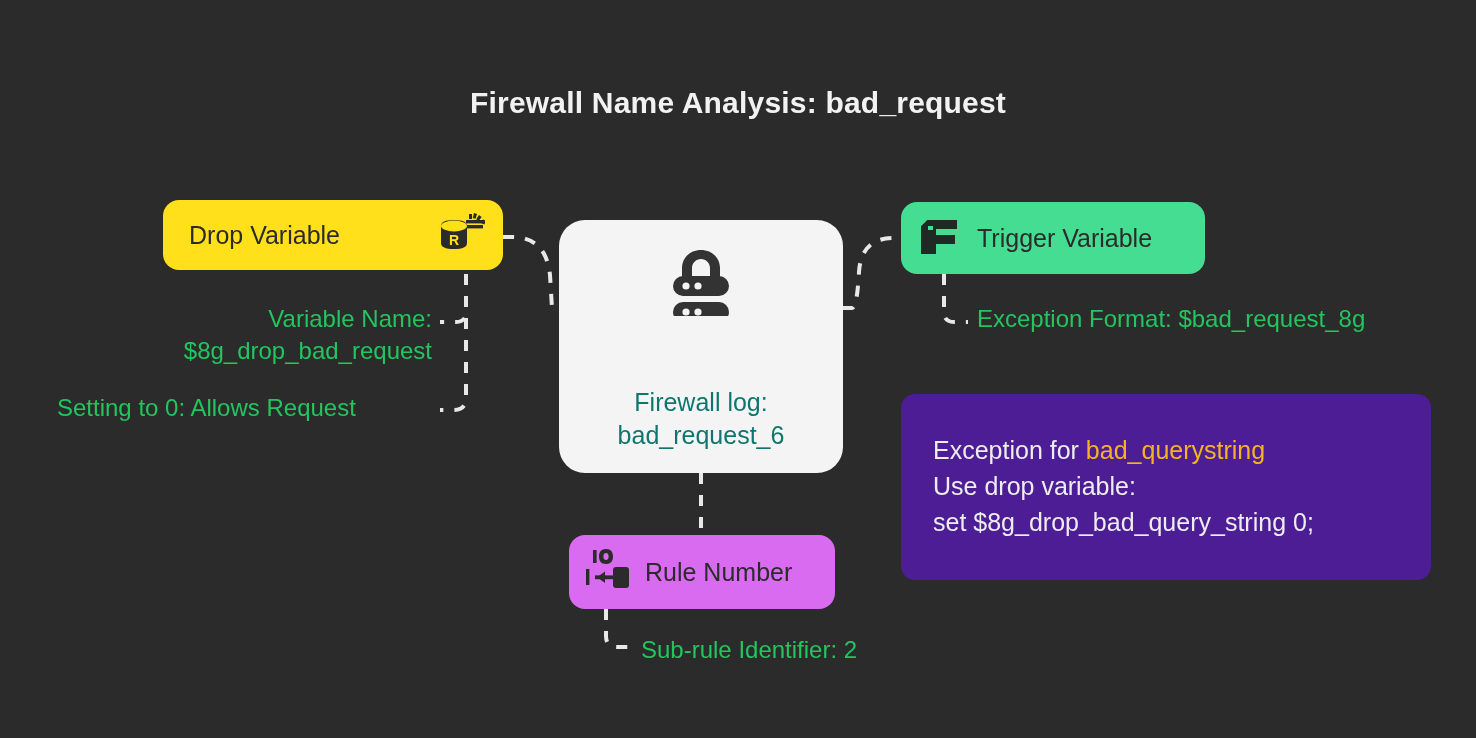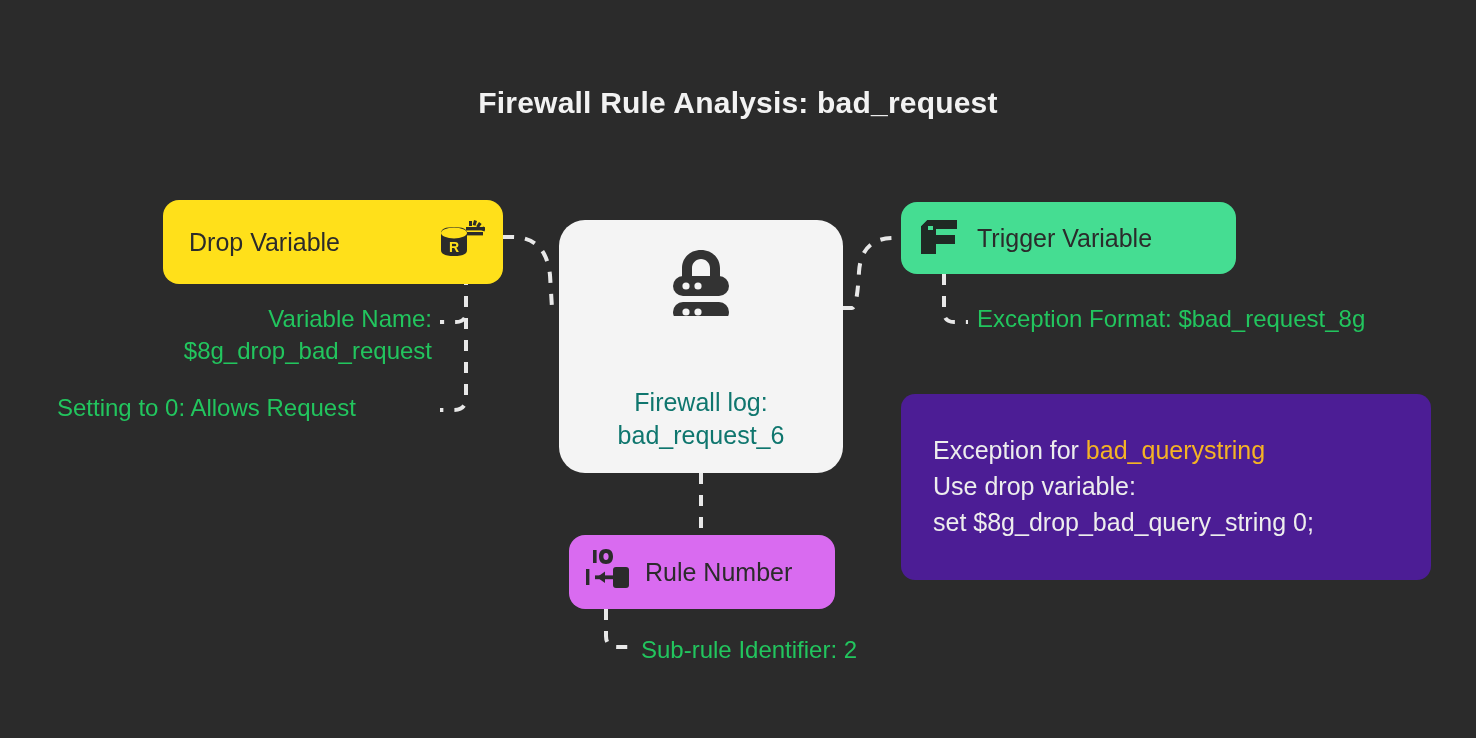--- a/index.html
+++ b/index.html
@@ -52,34 +52,34 @@
     box-sizing: border-box;
     display: flex;
     align-items: center;
     color: #2b2b2b;
   }
 
   #node-drop {
     left: 163px;
     top: 200px;
     width: 340px;
-    height: 84px;
+    height: 70px;
     border-radius: 16px;
     background: #ffe01a;
     padding: 0 18px 0 26px;
     justify-content: space-between;
   }
   #node-drop .node-label {
     font-size: 25px;
   }
 
   #node-trigger {
     left: 901px;
     top: 202px;
-    width: 335px;
+    width: 304px;
     height: 72px;
     border-radius: 16px;
     background: #45dd92;
     padding: 0 10px 0 16px;
     gap: 14px;
   }
   #node-trigger .node-label {
     font-size: 25px;
   }
 
@@ -171,21 +171,21 @@
   .accent { color: #f5b324; }
 
   
   .icon { display: block; }
 </style>
 </head>
 <body>
 
 <div id="canvas">
 
-  <div id="title">Firewall Rule Analysis: bad_request</div>
+  <div id="title">Firewall Name Analysis: bad_request</div>
 
   <svg id="links" viewBox="0 0 1476 738" xmlns="http://www.w3.org/2000/svg">
 
     <path class="link" d="M 503 237 L 512 237 Q 546 237 550 275 L 552 308 L 559 308"></path>
 
     <path class="link" d="M 466 274 L 466 312 Q 466 322 456 322 L 440 322"></path>
     <path class="link" d="M 466 274 L 466 398 Q 466 410 454 410 L 440 410"></path>
 
     <path class="link" d="M 843 308 L 852 308 Q 857 308 859 272 Q 861 239 892 238 L 901 238"></path>
 

